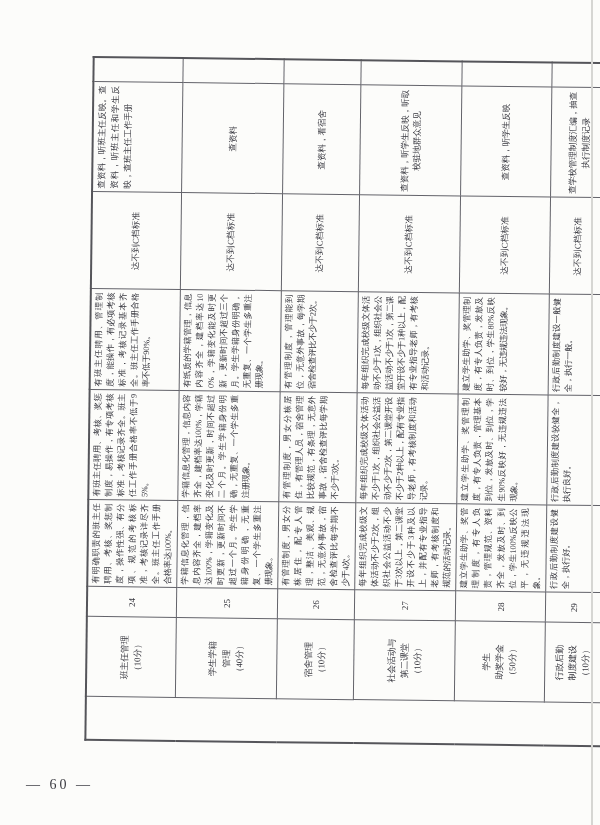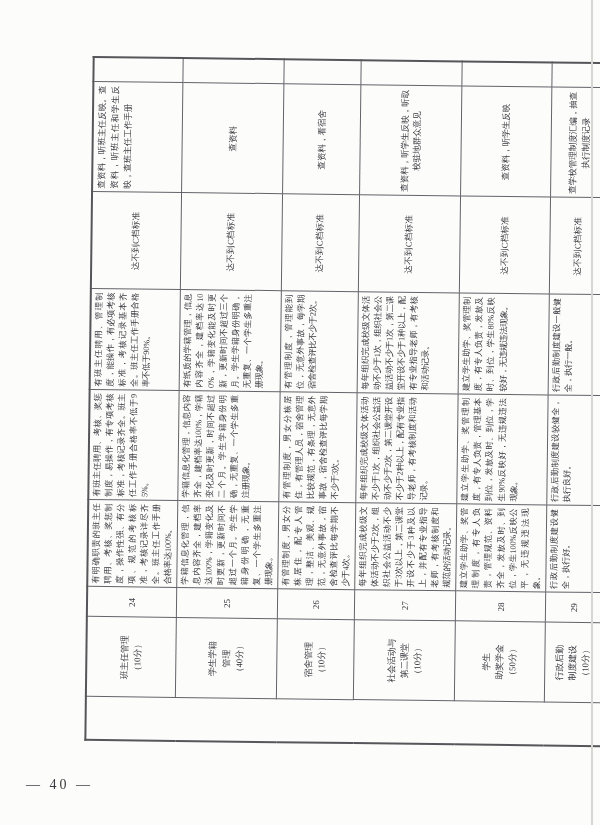--- a/index.html
+++ b/index.html
@@ -157,15 +157,15 @@
           <td class="cell-std">行政后勤制度建设较健全，执行良好。</td>
           <td class="cell-std">行政后勤制度建设一般健全，执行一般。</td>
           <td class="cell-d">达不到C档标准</td>
           <td class="cell-m">查学校管理制度汇编，抽查执行制度记录</td>
           <td class="cell-empty"></td>
         </tr>
       </tbody>
     </table>
   </div>
 
-  <div class="page-number">— 40 —</div>
+  <div class="page-number">— 60 —</div>
   <div class="scan-edge"></div>
 </div>
 
 </body></html>

